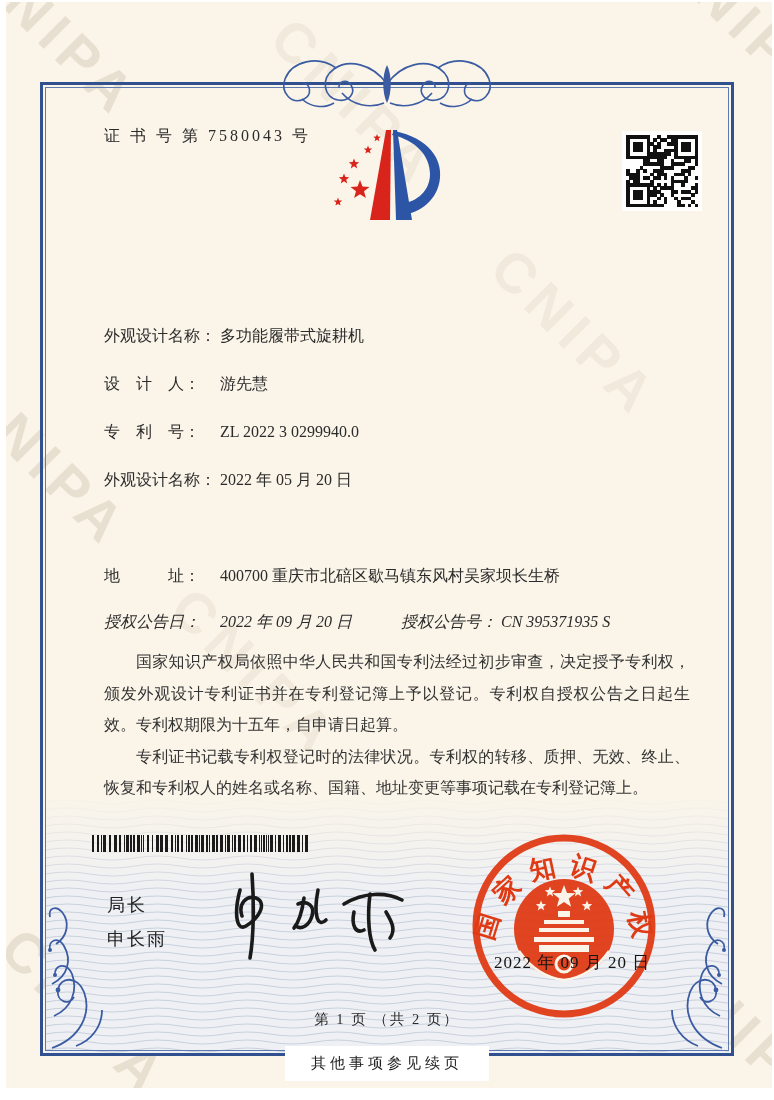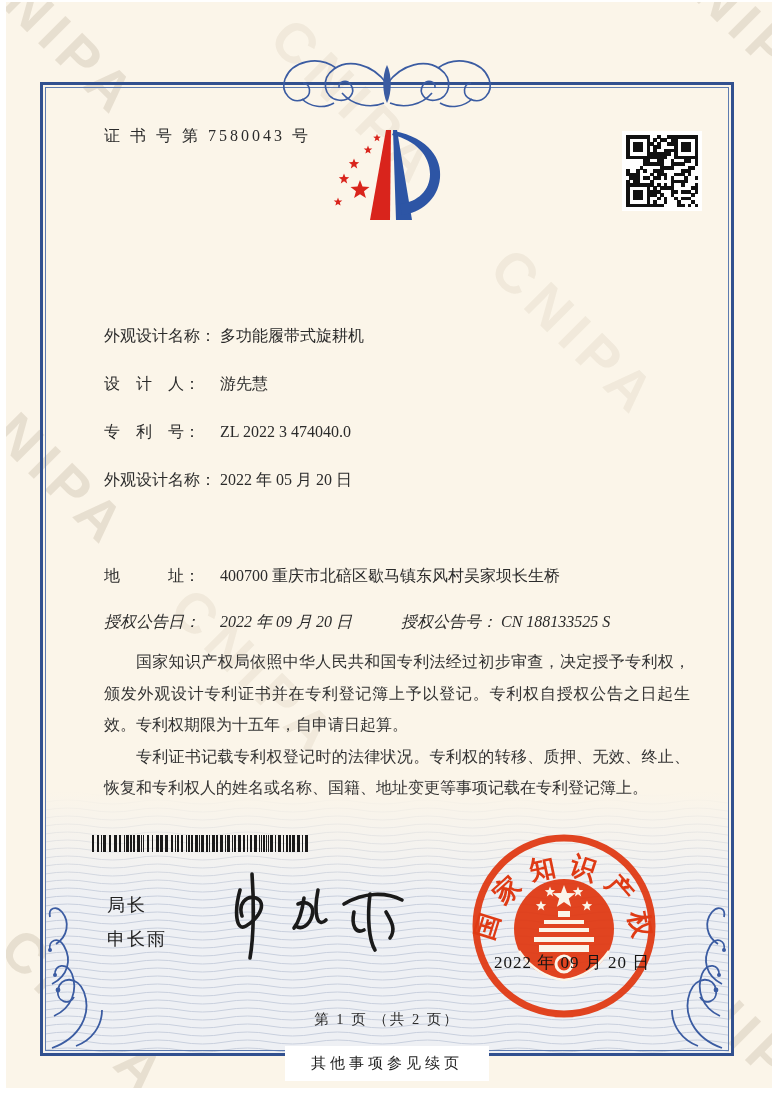--- a/index.html
+++ b/index.html
@@ -400,32 +400,32 @@
     </div>
 
 
     <div class="row" style="top:326px;">
       <span class="lbl">外观设计名称：</span><span class="val">多功能履带式旋耕机</span>
     </div>
     <div class="row" style="top:374px;">
       <span class="lbl">设　计　人：</span><span class="val">游先慧</span>
     </div>
     <div class="row" style="top:422px;">
-      <span class="lbl">专　利　号：</span><span class="val">ZL 2022 3 474040.0</span>
+      <span class="lbl">专　利　号：</span><span class="val">ZL 2022 3 0299940.0</span>
     </div>
     <div class="row" style="top:470px;">
       <span class="lbl">外观设计名称：</span><span class="val">2022 年 05 月 20 日</span>
     </div>
     <div class="row" style="top:566px;">
       <span class="lbl">地　　　址：</span><span class="val">400700 重庆市北碚区歇马镇东风村吴家坝长生桥</span>
     </div>
     <div class="row" style="top:612px;font-style:italic;">
       <span class="lbl">授权公告日：</span><span class="val">2022 年 09 月 20 日</span>
       <span class="pair2">
-        <span class="lbl">授权公告号：</span><span class="val">CN 188133525 S</span>
+        <span class="lbl">授权公告号：</span><span class="val">CN 395371935 S</span>
       </span>
     </div>
 
     <div class="paras">
       <p>国家知识产权局依照中华人民共和国专利法经过初步审查，决定授予专利权，颁发外观设计专利证书并在专利登记簿上予以登记。专利权自授权公告之日起生效。专利权期限为十五年，自申请日起算。</p>
       <p>专利证书记载专利权登记时的法律状况。专利权的转移、质押、无效、终止、恢复和专利权人的姓名或名称、国籍、地址变更等事项记载在专利登记簿上。</p>
     </div>
 
     <div class="barcode" id="barcode">
         <div class="bar" style="left: 0px; width: 2px;"></div>

